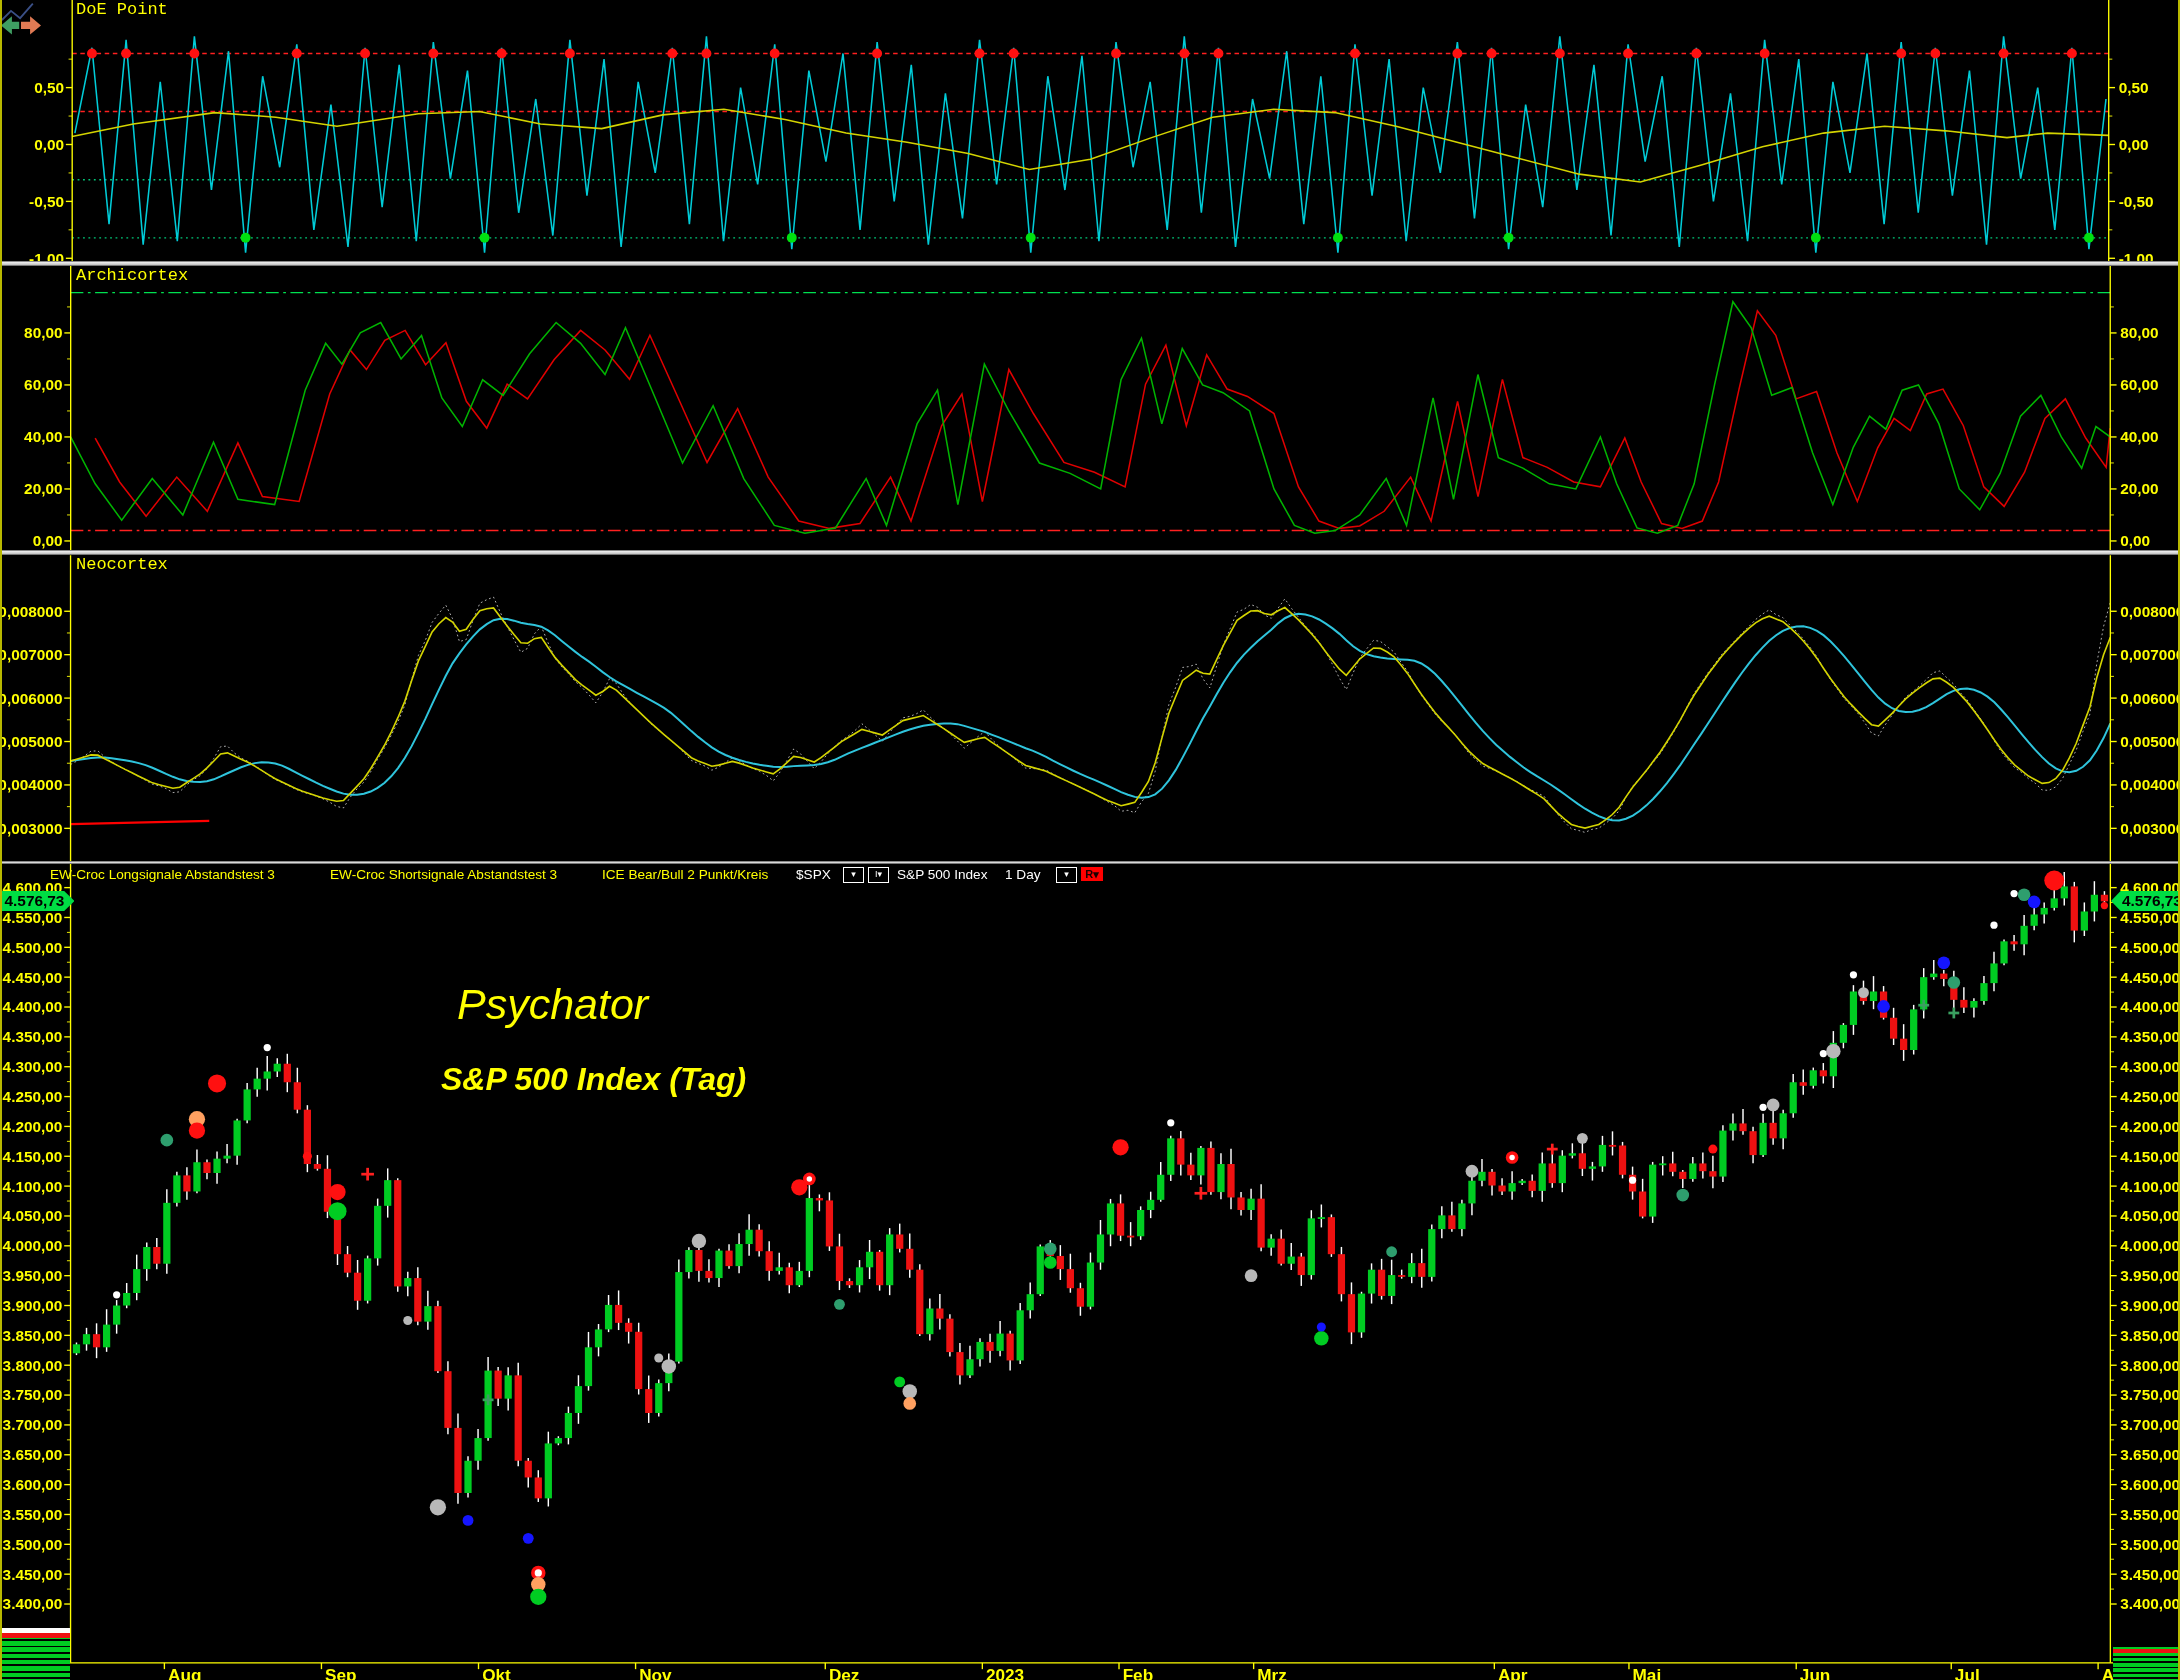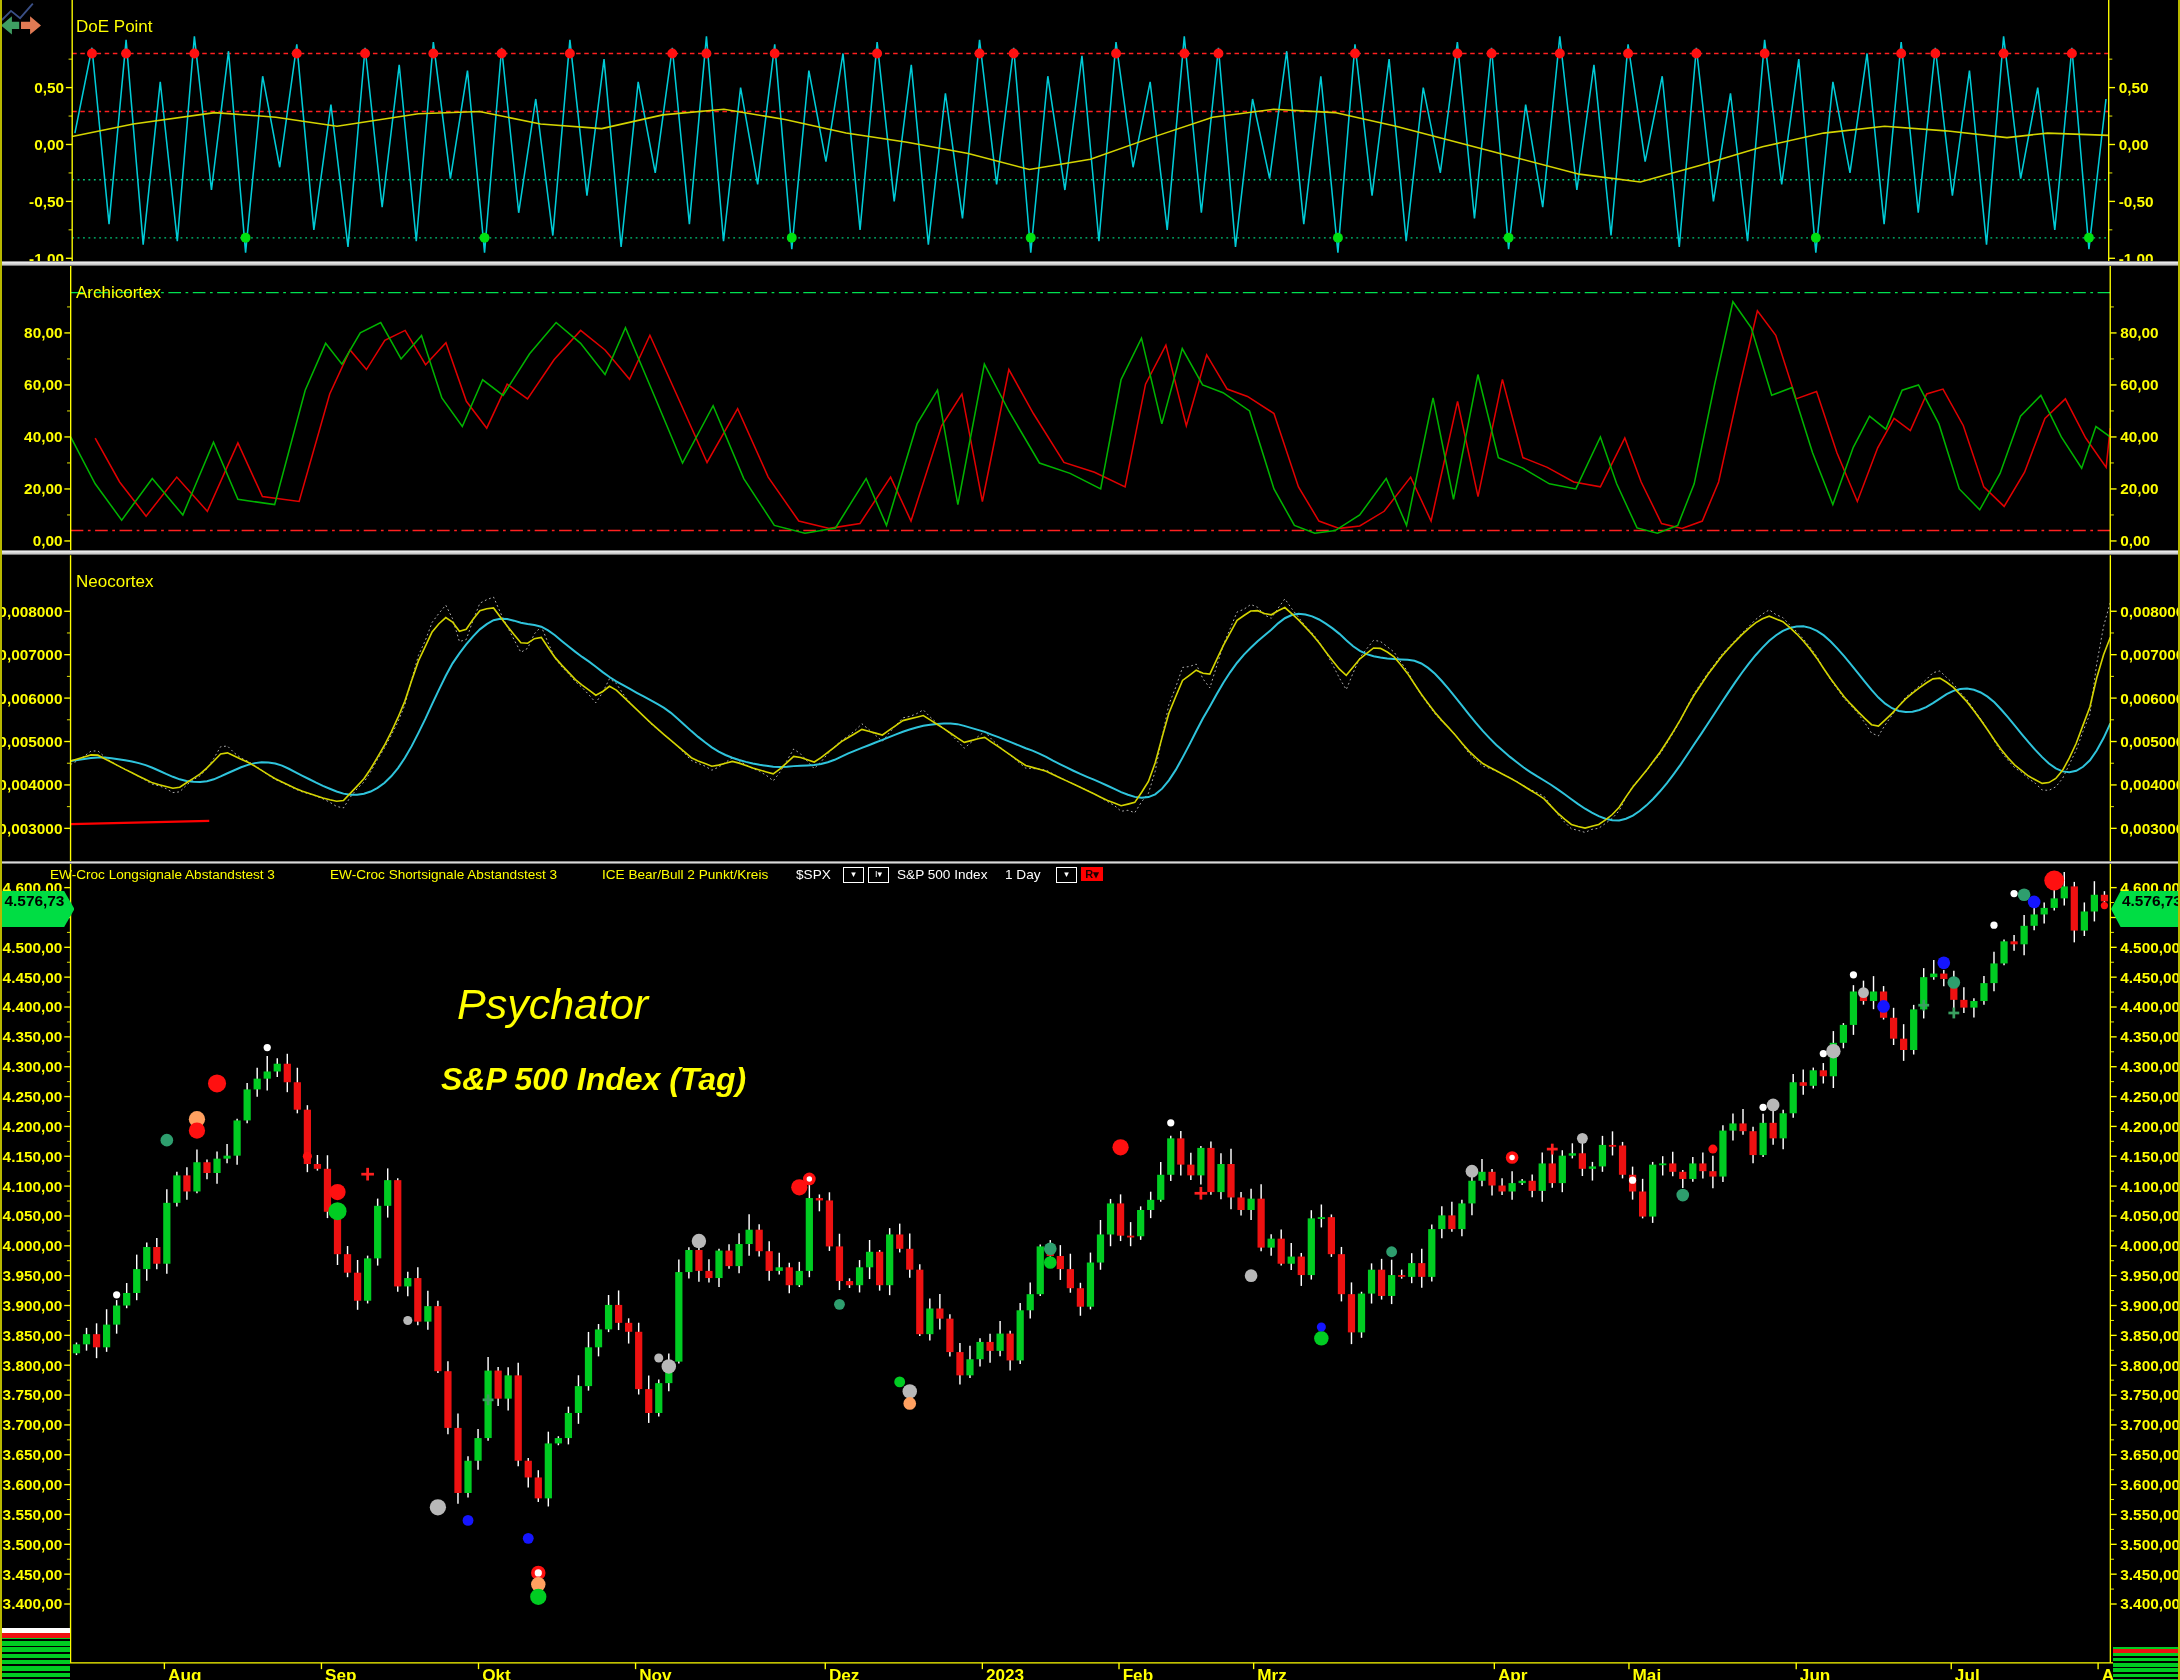--- a/index.html
+++ b/index.html
@@ -2,30 +2,30 @@
 <html style="font-size:14.5px"><head>
 <meta charset="utf-8">
 <style>
   html,body{margin:0;padding:0;background:#000;}
   body{width:2180px;height:1681px;position:relative;overflow:hidden;
        font-family:"Liberation Sans",sans-serif;}
   .panel{position:absolute;left:0;width:2180px;background:#000;}
   .panel svg{position:absolute;left:0;top:0;}
   .splitter{position:absolute;left:0;width:2180px;height:4.5px;
     background:linear-gradient(#f2f2f2,#c0c0c0);border-top:0.9px solid #888;border-bottom:0.9px solid #777;box-sizing:border-box;}
-  .ptitle{position:absolute;left:76px;top:17px;color:#ffff00;font-size:17px;z-index:5;}
+  .ptitle{position:absolute;left:76px;top:0;color:#ffff00;font-size:17px;z-index:5;font-family:Liberation Mono, monospace;}
   .edge{position:absolute;top:0;height:1681px;width:1.8px;background:#b8b800;z-index:9;}
   .hdr{position:absolute;left:0;top:0;width:2180px;height:21px;font-size:13.6px;white-space:nowrap;z-index:6;}
   .hdr .it{position:absolute;top:2.7px;color:#ffff00;}
   .hdr .wh{color:#ffffff;text-align:right;}
   .dd{position:absolute;top:2.7px;width:19px;height:14.5px;border:0.9px solid #fff;background:#000;color:#fff;
       font-size:9px;text-align:center;line-height:13.6px;cursor:pointer;}
   .rbtn{position:absolute;top:2.7px;width:22px;height:14.5px;background:#ff0000;color:#1a0000;font-weight:bold;
       font-size:11px;text-align:center;line-height:14.5px;cursor:pointer;}
-  .badge{position:absolute;height:36px;background:#00dd44;color:#000;font-weight:bold;font-size:15.4px;
+  .badge{position:absolute;height:20px;background:#00dd44;color:#000;font-weight:bold;font-size:15.4px;
       line-height:20px;z-index:7;}
   .badge.l{left:0.9px;width:70px;padding-left:3.6px;clip-path:polygon(0 0,86% 0,100% 50%,86% 100%,0 100%);}
   .badge.r{left:2111px;width:69px;padding-left:11px;clip-path:polygon(12% 0,100% 0,100% 100%,12% 100%,0 50%);}
   .wm1{position:absolute;left:457px;top:116px;color:#ffff00;font-size:43px;font-weight:normal;font-style:italic;z-index:4;}
   .wm2{position:absolute;left:441px;top:197px;color:#ffff00;font-size:32px;font-weight:bold;font-style:italic;z-index:4;}
   .cornL{position:absolute;left:0;top:764px;width:70px;height:47px;z-index:8;
       background:repeating-linear-gradient(#000 0 1.8px,#00cc22 1.8px 6.3px);border-top:5.4px solid #fff;box-sizing:content-box;}
   .cornL .redrow{position:absolute;left:0;top:0;width:100%;height:5.4px;background:#ee1111;}
   .cornR{position:absolute;left:2113px;top:781px;width:67px;height:36px;z-index:8;
       background:repeating-linear-gradient(#000 0 1.8px,#00cc22 1.8px 5.4px);}

